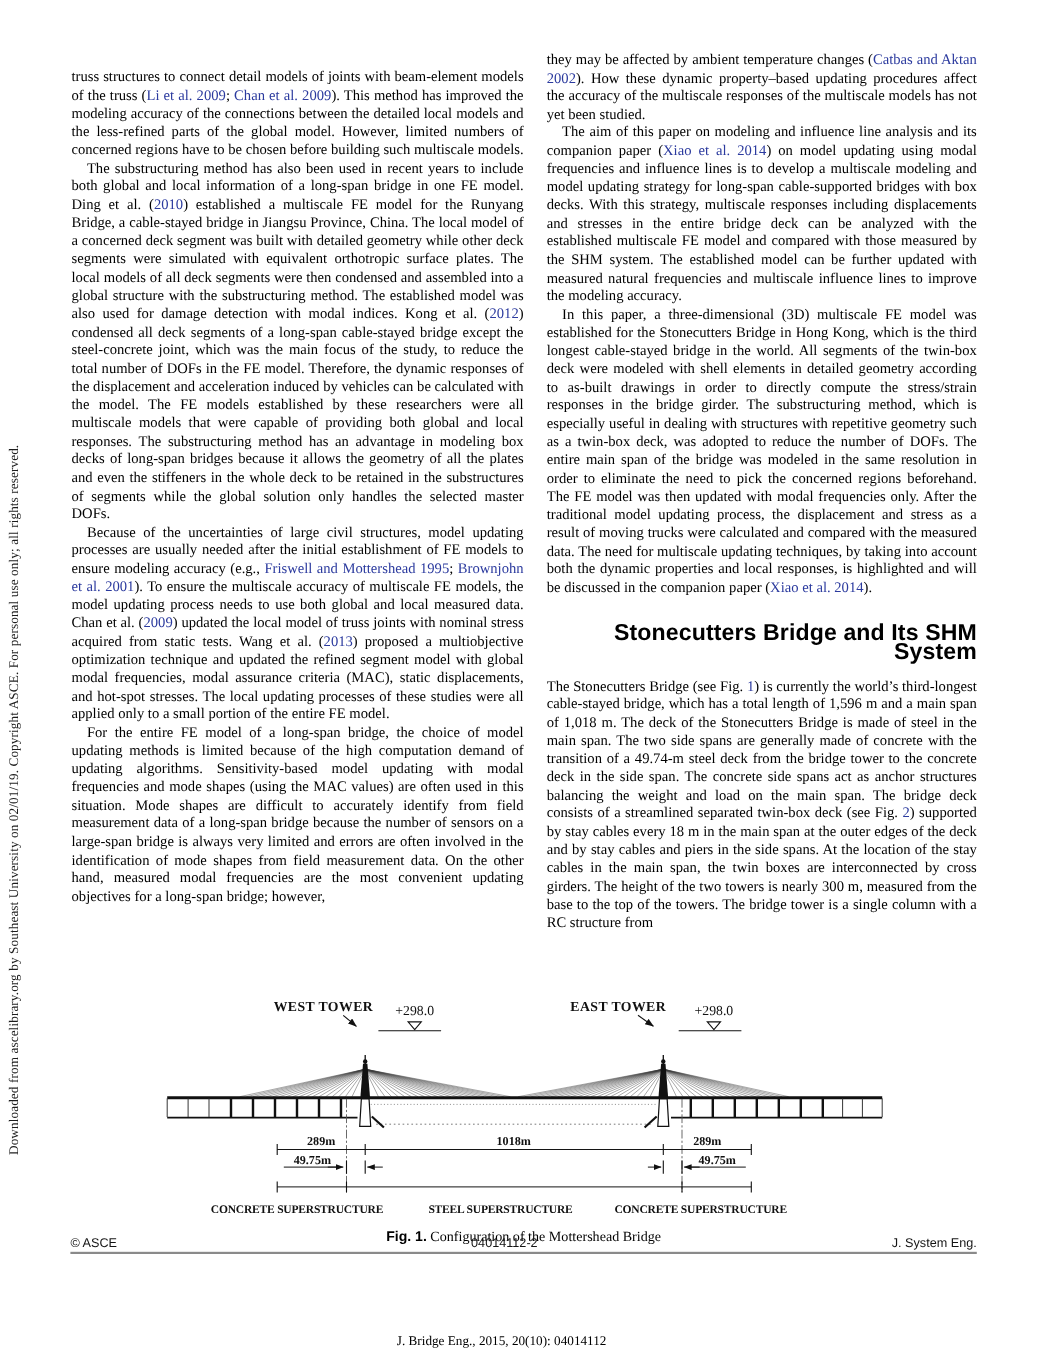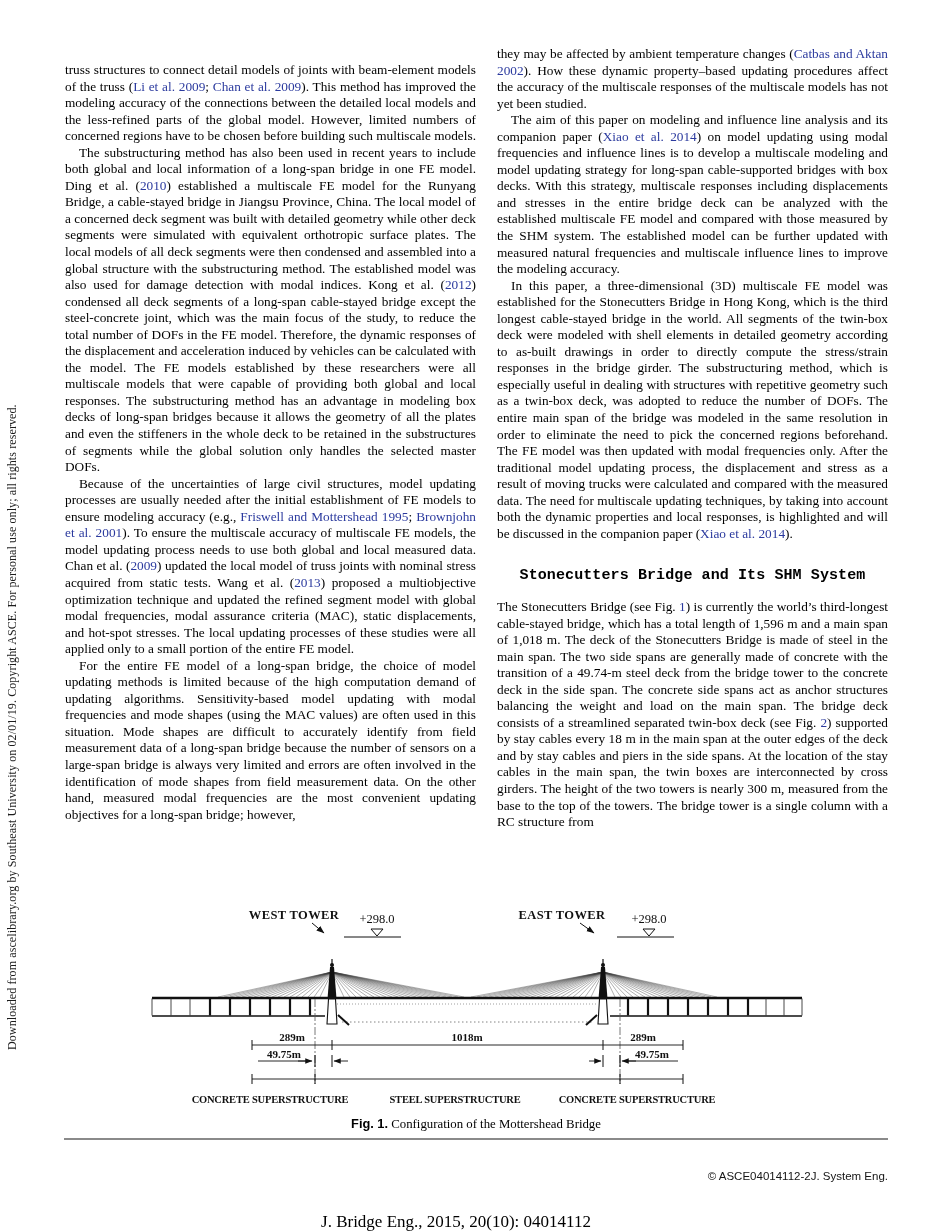--- a/index.html
+++ b/index.html
@@ -14,42 +14,42 @@
     font-size:12px; letter-spacing:0.1px; color:#1c1c1c; white-space:nowrap;
   }
   
   .col{position:absolute; top:46px; text-align:justify; font-size:13.3px; line-height:16.55px;}
   #left-col{left:65px; width:411px;margin-top:16px;}
   #right-col{left:497px; width:391px;}
   p.para{margin:0; padding:0;}
   p.indent{text-indent:14px;}
   a.ref-link{color:var(--link,#2b3a9e); text-decoration:none; cursor:pointer;}
   h2.section-heading{
-    font-family:Liberation Mono, monospace; font-size:15px; font-weight:bold;
-    margin:26px 0 14px 0; text-align:center; letter-spacing:0.1px;
+    font-family:Liberation Sans, sans-serif; font-size:21px; font-weight:bold;
+    margin:26px 0 14px 0; text-align:right; letter-spacing:0.1px;
   }
   
   #figure-wrap{position:absolute; left:60px; top:903px; width:835px; height:212px;text-align:right;}
   #bridge-svg{display:block;}
   #bridge-svg text{font-family:"Liberation Serif", serif; fill:#111;}
   .fig-title{font-weight:bold; font-size:12.5px; letter-spacing:0.4px;}
   .elev{font-size:12.5px;}
   .dim{font-weight:bold; font-size:11px;}
   .struct-label{font-weight:bold; font-size:10.5px; letter-spacing:-0.2px;}
   .cable-fan line{stroke:#3c3c3c; stroke-width:0.45; opacity:0.9;}
   
   #caption{position:absolute; top:1116px; left:0; width:952px; text-align:center; font-size:12.8px;}
   #caption .cap-prefix{font-family:"Liberation Sans", sans-serif; font-weight:bold;text-align:right;}
   #rule{position:absolute; top:1138px; left:64px; width:824px; height:2px; background:#8a8a8a;}
   #footer{
-    position:absolute; top:1170px; left:64px; width:824px;
+    position:absolute; top:1125px; left:64px; width:824px;
     font-family:"Liberation Sans", sans-serif; font-size:11.5px; color:#141414;
-    display:flex; justify-content:flex-end; align-items:baseline;
-  }
-  #citation{position:absolute; top:1212px; left:0; width:912px; text-align:center; font-size:17px;}
+    display:flex; justify-content:space-between; align-items:baseline;
+  }
+  #citation{position:absolute; top:1212px; left:0; width:912px; text-align:center; font-size:12px;}
 </style>
 </head>
 <body>
 
 <div id="watermark">Downloaded from ascelibrary.org by Southeast University on 02/01/19. Copyright ASCE. For personal use only; all rights reserved.</div>
 
 <div class="col" id="left-col">
     <p class="para">truss structures to connect detail models of joints with beam-element models of the truss (<a class="ref-link">Li et al. 2009</a>; <a class="ref-link">Chan et al. 2009</a>). This method has improved the modeling accuracy of the connections between the detailed local models and the less-refined parts of the global model. However, limited numbers of concerned regions have to be chosen before building such multiscale models.</p>
     <p class="para indent">The substructuring method has also been used in recent years to include both global and local information of a long-span bridge in one FE model. Ding et al. (<a class="ref-link">2010</a>) established a multiscale FE model for the Runyang Bridge, a cable-stayed bridge in Jiangsu Province, China. The local model of a concerned deck segment was built with detailed geometry while other deck segments were simulated with equivalent orthotropic surface plates. The local models of all deck segments were then condensed and assembled into a global structure with the substructuring method. The established model was also used for damage detection with modal indices. Kong et al. (<a class="ref-link">2012</a>) condensed all deck segments of a long-span cable-stayed bridge except the steel-concrete joint, which was the main focus of the study, to reduce the total number of DOFs in the FE model. Therefore, the dynamic responses of the displacement and acceleration induced by vehicles can be calculated with the model. The FE models established by these researchers were all multiscale models that were capable of providing both global and local responses. The substructuring method has an advantage in modeling box decks of long-span bridges because it allows the geometry of all the plates and even the stiffeners in the whole deck to be retained in the substructures of segments while the global solution only handles the selected master DOFs.</p>
     <p class="para indent">Because of the uncertainties of large civil structures, model updating processes are usually needed after the initial establishment of FE models to ensure modeling accuracy (e.g., <a class="ref-link">Friswell and Mottershead 1995</a>; <a class="ref-link">Brownjohn et al. 2001</a>). To ensure the multiscale accuracy of multiscale FE models, the model updating process needs to use both global and local measured data. Chan et al. (<a class="ref-link">2009</a>) updated the local model of truss joints with nominal stress acquired from static tests. Wang et al. (<a class="ref-link">2013</a>) proposed a multiobjective optimization technique and updated the refined segment model with global modal frequencies, modal assurance criteria (MAC), static displacements, and hot-spot stresses. The local updating processes of these studies were all applied only to a small portion of the entire FE model.</p>

